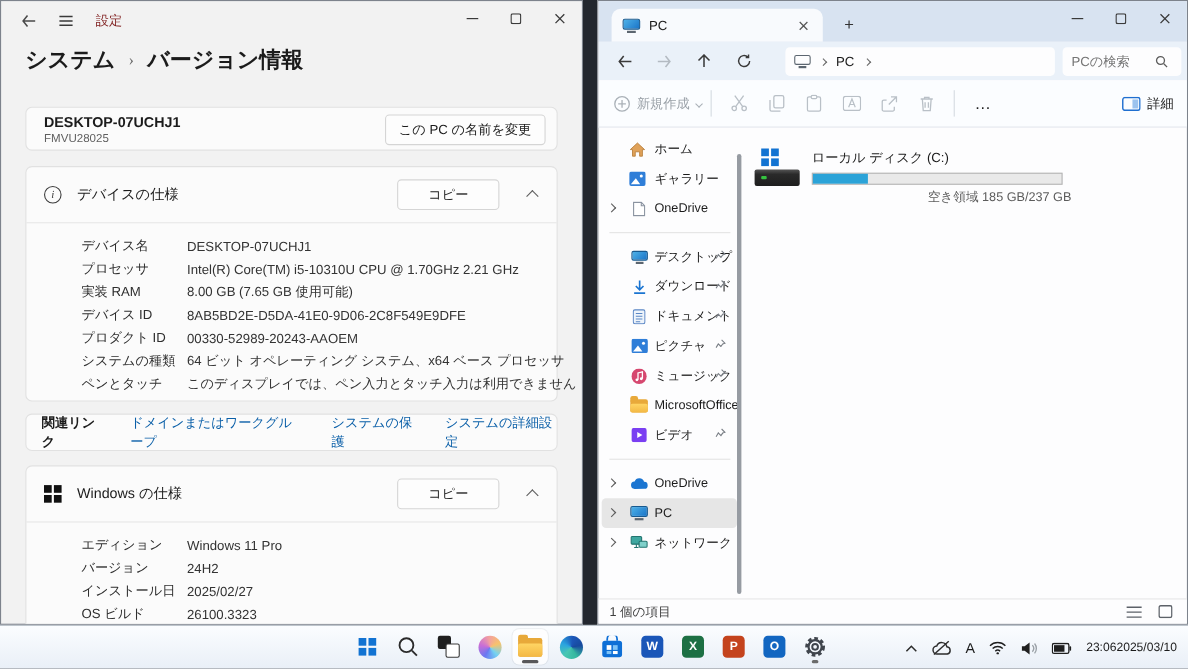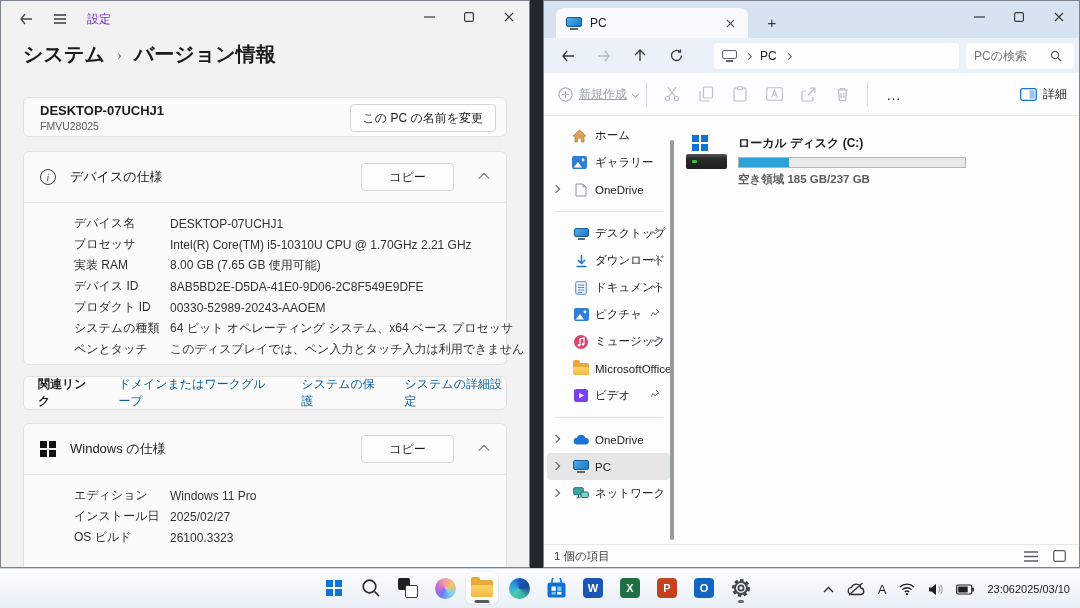--- a/index.html
+++ b/index.html
@@ -5,21 +5,21 @@
   * { margin:0; padding:0; box-sizing:border-box; }
   html,body { width:1080px; height:608px; overflow:hidden;
     font-family:"Liberation Sans","DejaVu Sans",sans-serif; }
   .desktop { position:relative; width:1080px; height:608px; background:#23272e; }
   .win { position:absolute; top:0; overflow:hidden; border:1px solid #7d838c; }
 
   
   .settings { left:0; width:530px; height:568px; background:#f2f2f2; }
   .s-titlebar { position:absolute; top:0; left:0; right:0; height:36px; display:flex; align-items:center; }
   .tb-btn { width:34px; height:30px; border:none; background:transparent; display:flex; align-items:center; justify-content:center; cursor:pointer; }
-  .s-title { font-size:12px; color:#6d28d9; margin-left:10px; }
+  .s-title { font-size:12px; color:#7f1d1d; margin-left:10px; }
   .win-controls { position:absolute; right:0; top:0; display:flex; }
   .wc { width:40px; height:32px; border:none; background:transparent; display:flex; align-items:center; justify-content:center; }
   .s-breadcrumb { position:absolute; top:40px; left:22px; font-size:20px; font-weight:600; color:#1b1b1b; display:flex; align-items:center; gap:12px;font-family:Liberation Serif, serif; }
   .s-breadcrumb .sep { color:#6b6b6b; font-weight:400; font-size:15px; transform:translateY(1px); }
   .card { position:absolute; left:22px; width:484px; background:#fbfbfb; border:1px solid #e1e1e1; border-radius:6px; }
   .card-head { position:relative; height:50px; display:flex; align-items:center; padding-left:16px; }
   .card-title { font-size:13px; color:#1b1b1b; margin-left:14px; }
   .copy-btn { position:absolute; right:52px; top:11px; width:93px; height:28px; background:#fdfdfd; border:1px solid #d5d5d5; border-radius:4px; font-size:12px; color:#1b1b1b; cursor:pointer; }
   .chev { width:8px; height:8px; border-right:1.6px solid #5c5c5c; border-bottom:1.6px solid #5c5c5c; display:inline-block; }
   .chev.up { transform:rotate(-135deg) translate(-1px,-1px); }
@@ -50,21 +50,21 @@
   .e-tabbar { position:absolute; top:0; left:0; right:0; height:37px; background:#d8e3f1; }
   .e-tab { position:absolute; left:12px; top:7px; width:192px; height:30px; background:#f8fafd; border-radius:8px 8px 0 0; display:flex; align-items:center; padding:0 8px 0 10px; }
   .e-tab-label { font-size:12px; color:#1b1b1b; margin-left:8px; flex:1; }
   .newtab { position:absolute; left:215px; top:9px; width:26px; height:24px; border:none; background:transparent; font-size:15px; color:#333; cursor:pointer; }
   .e-addr { position:absolute; top:37px; left:0; right:0; height:35px; background:#eaf1f9; display:flex; align-items:center; }
   .nav-btn { width:36px; height:28px; border:none; background:transparent; display:flex; align-items:center; justify-content:center; cursor:pointer; }
   .addr-box { position:absolute; left:170px; top:5px; width:245px; height:26px; background:#fdfdfe; border-radius:4px; display:flex; align-items:center; padding:0 8px; gap:9px; font-size:12px; color:#1b1b1b; }
   .search-box { position:absolute; left:422px; top:5px; width:108px; height:26px; background:#fdfdfe; border-radius:4px; display:flex; align-items:center; padding:0 8px; }
   .search-box input { border:none; outline:none; width:76px; font-size:12px; color:#444; background:transparent; font-family:inherit; }
   .e-toolbar { position:absolute; top:72px; left:0; right:0; height:43px; background:#fbfdff; border-bottom:1px solid #e3e7ed; display:flex; align-items:center; }
-  .tool-new { display:flex; align-items:center; gap:6px; margin-left:14px; font-size:12px; color:#9aa1a8; border:none; background:transparent;text-decoration:underline; }
+  .tool-new { display:flex; align-items:center; gap:6px; margin-left:14px; font-size:12px; color:#9aa1a8; border:none; background:transparent; }
   .tool-sep { width:1px; height:24px; background:#d5dbe2; margin:0 8px; }
   .tool-ic { width:34px; height:30px; border:none; background:transparent; display:flex; align-items:center; justify-content:center; }
   .tool-more { border:none; background:transparent; font-size:15px; color:#1f1f1f; letter-spacing:2px; padding:0 10px; cursor:pointer; }
   .tool-details { position:absolute; right:12px; display:flex; align-items:center; gap:6px; font-size:12px; color:#1b1b1b; border:none; background:transparent; cursor:pointer; }
   .e-body { position:absolute; top:115px; left:0; right:0; bottom:23px; display:flex; }
   .e-side { position:relative; width:132px; flex:none; padding-top:6px; }
   .side-row { position:relative; height:27px; display:flex; align-items:center; padding-left:28px; font-size:11.5px; color:#1b1b1b; white-space:nowrap; cursor:pointer; border-radius:4px; margin:0 6px 0 3px; }
   .side-row .exp { position:absolute; left:6px; top:10px; width:6px; height:6px; border-right:1.4px solid #5c5c5c; border-bottom:1.4px solid #5c5c5c; transform:rotate(-45deg); }
   .side-row .s-ic { position:absolute; left:26px; width:16px; height:16px; display:flex; align-items:center; justify-content:center; }
   .side-row .s-lab { margin-left:20px; }
@@ -73,25 +73,25 @@
   .side-sep { height:1px; background:#e4e4e4; margin:8px 12px 8px 10px; }
   .side-scroll { position:absolute; right:2px; top:24px; bottom:4px; width:4px; background:#969ba2; border-radius:2px; }
   .e-main { flex:1; position:relative; padding:7px 0 0 8px; }
   .group-head { display:flex; align-items:center; gap:8px; font-size:12px; color:#3c5a7c; cursor:pointer; }
   .group-head .chev { border-color:#3c5a7c; width:6px; height:6px; }
   .drive-tile { display:flex; margin-top:12px; gap:9px; width:290px; cursor:pointer; }
   .drive-ic { position:relative; width:45px; height:40px; flex:none; }
   .drive-ic .wl { position:absolute; left:8px; top:0; }
   .drive-ic .box { position:absolute; left:2px; top:19px; width:41px; height:15px; background:linear-gradient(180deg,#555 0%,#2a2a2a 30%,#1e1e1e 100%); border-radius:2px; }
   .drive-ic .led { position:absolute; left:8px; top:25px; width:5px; height:3px; background:#35c240; border-radius:1px; }
-  .drive-info { flex:1;font-weight:bold; }
+  .drive-info { flex:1; }
   .drive-name { font-size:12px; color:#1b1b1b; }
   .drive-bar { margin-top:5px; width:228px; height:11px; background:#e9e9e9; border:1px solid #b5b5b5; }
   .drive-fill { height:100%; background:#2ba3d8; }
-  .drive-free { margin-top:4px; font-size:11.5px; color:#5c5c5c; }
+  .drive-free { margin-top:4px; font-size:11.5px; color:#5c5c5c;text-align:right; }
   .e-status { position:absolute; bottom:0; left:0; right:0; height:23px; border-top:1px solid #e7e7e7; display:flex; align-items:center; background:#fdfdfe; }
   .status-count { font-size:11.5px; color:#3f3f3f; margin-left:10px; }
   .status-views { position:absolute; right:10px; display:flex; gap:8px; }
   .sv-btn { width:20px; height:18px; border:none; background:transparent; display:flex; align-items:center; justify-content:center; cursor:pointer; }
 
   
   .taskbar { position:absolute; left:0; bottom:0; width:1080px; height:40px; background:linear-gradient(180deg,#fbfdff,#e9eff7); border-top:1px solid #ccd4dc; }
   .tb-center { position:absolute; left:318px; top:3px; display:flex; gap:5px; }
   .task-ic { position:relative; width:32px; height:32px; border:none; background:transparent; border-radius:6px; display:flex; align-items:center; justify-content:center; cursor:pointer; }
   .task-ic.active { background:rgba(255,255,255,.8); box-shadow:0 0 0 1px rgba(0,0,0,.05); }
@@ -230,20 +230,24 @@
         <button class="copy-btn">コピー</button>
         <span class="chev up card-chev"></span>
       </div>
       <div class="card-div"></div>
       <div class="spec-rows">
         <div class="spec-row">
             <span class="lab">エディション</span>
             <span class="val">Windows 11 Pro</span>
           </div>
         <div class="spec-row">
+            <span class="lab">バージョン</span>
+            <span class="val">24H2</span>
+          </div>
+        <div class="spec-row">
             <span class="lab">インストール日</span>
             <span class="val">2025/02/27</span>
           </div>
         <div class="spec-row">
             <span class="lab">OS ビルド</span>
             <span class="val">26100.3323</span>
           </div>
       </div>
     </div>
   </section>

